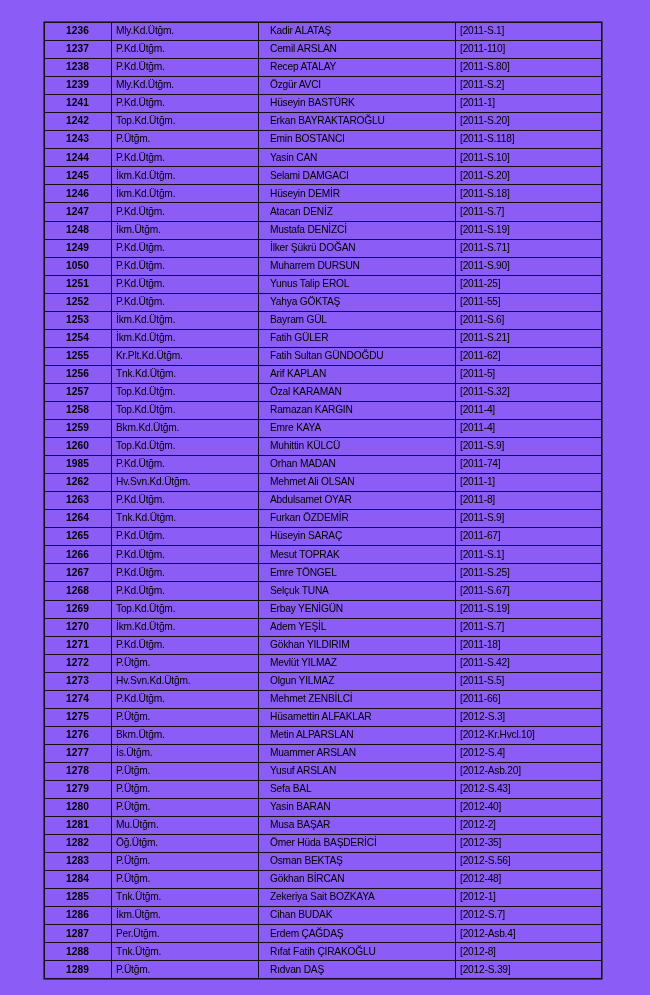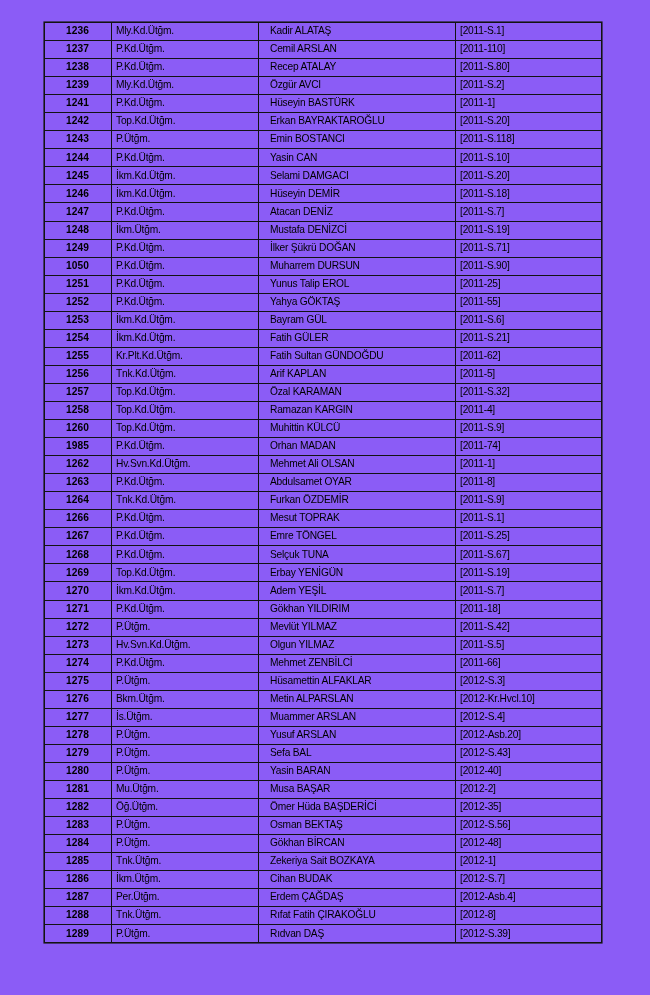--- a/index.html
+++ b/index.html
@@ -208,20 +208,26 @@
             <td class="name">Özal KARAMAN</td>
             <td class="ref">[2011-S.32]</td>
           </tr>
           <tr>
             <td class="num">1258</td>
             <td class="rank">Top.Kd.Ütğm.</td>
             <td class="name">Ramazan KARGIN</td>
             <td class="ref">[2011-4]</td>
           </tr>
           <tr>
+            <td class="num">1259</td>
+            <td class="rank">Bkm.Kd.Ütğm.</td>
+            <td class="name">Emre KAYA</td>
+            <td class="ref">[2011-4]</td>
+          </tr>
+          <tr>
             <td class="num">1260</td>
             <td class="rank">Top.Kd.Ütğm.</td>
             <td class="name">Muhittin KÜLCÜ</td>
             <td class="ref">[2011-S.9]</td>
           </tr>
           <tr>
             <td class="num">1985</td>
             <td class="rank">P.Kd.Ütğm.</td>
             <td class="name">Orhan MADAN</td>
             <td class="ref">[2011-74]</td>
@@ -236,20 +242,26 @@
             <td class="num">1263</td>
             <td class="rank">P.Kd.Ütğm.</td>
             <td class="name">Abdulsamet OYAR</td>
             <td class="ref">[2011-8]</td>
           </tr>
           <tr>
             <td class="num">1264</td>
             <td class="rank">Tnk.Kd.Ütğm.</td>
             <td class="name">Furkan ÖZDEMİR</td>
             <td class="ref">[2011-S.9]</td>
+          </tr>
+          <tr>
+            <td class="num">1265</td>
+            <td class="rank">P.Kd.Ütğm.</td>
+            <td class="name">Hüseyin SARAÇ</td>
+            <td class="ref">[2011-67]</td>
           </tr>
           <tr>
             <td class="num">1266</td>
             <td class="rank">P.Kd.Ütğm.</td>
             <td class="name">Mesut TOPRAK</td>
             <td class="ref">[2011-S.1]</td>
           </tr>
           <tr>
             <td class="num">1267</td>
             <td class="rank">P.Kd.Ütğm.</td>

